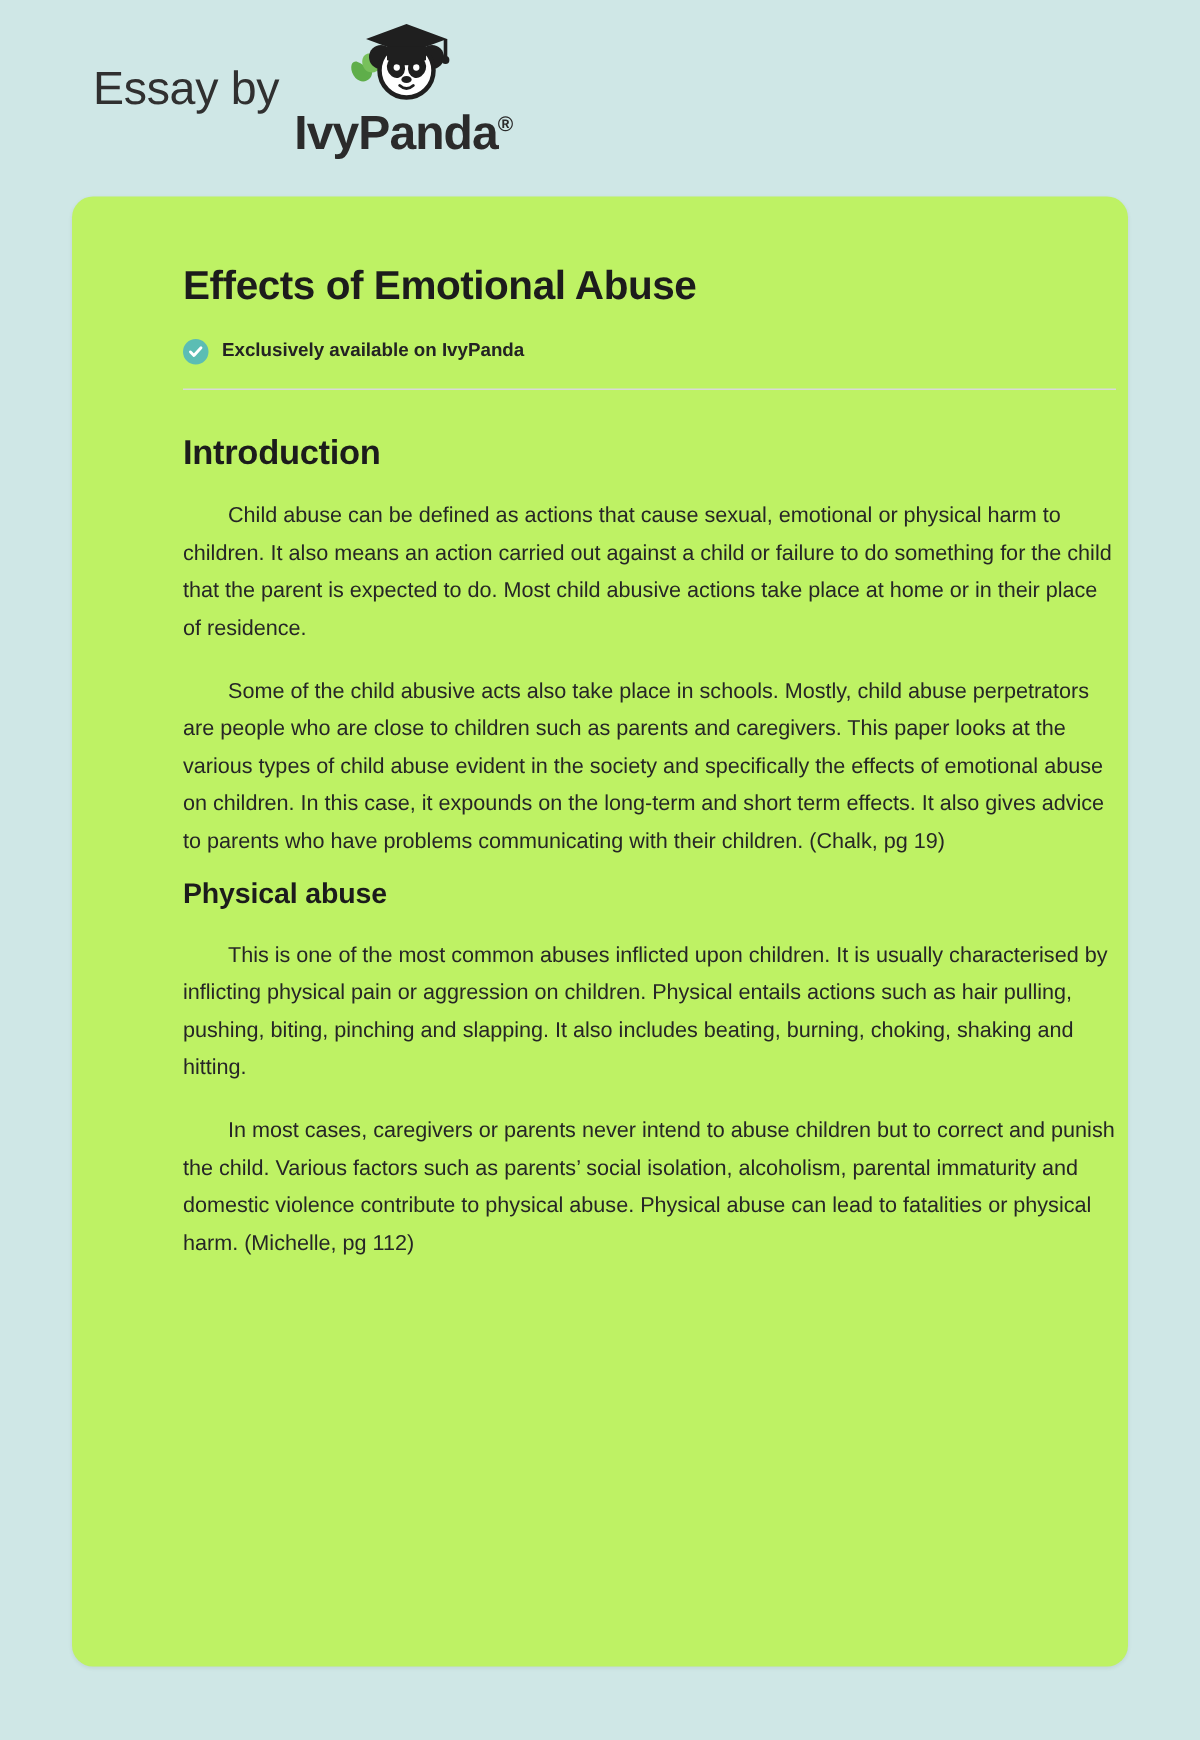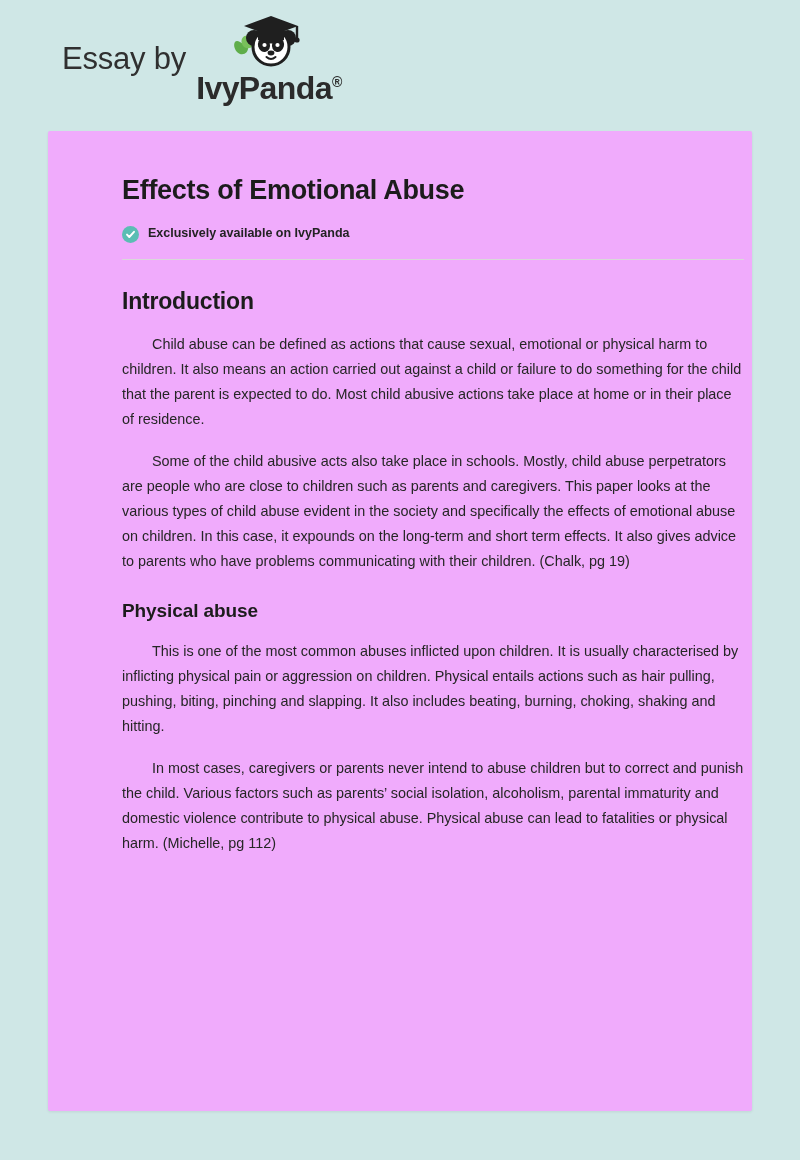--- a/index.html
+++ b/index.html
@@ -59,22 +59,22 @@
     vertical-align: super;
     font-weight: bold;
   }
   
   .sheet {
     position: absolute;
     left: 48px;
     top: 131px;
     width: 704px;
     height: 980px;
-    background: #f0abfc;
-    border-radius: 2px;
+    background: #bef264;
+    border-radius: 14px;
     box-shadow: 0 1px 3px rgba(0,0,0,0.08);
     box-sizing: border-box;
     padding: 36px 30px 0 26px;
   }
   .doc-title {
     font-size: 27px;
     font-weight: bold;
     color: #1c1c1c;
     margin: 8px 0 0 48px;
     letter-spacing: -0.3px;
@@ -114,21 +114,21 @@
     font-size: 23px;
     font-weight: bold;
     color: #1c1c1c;
     margin: 28px 0 0 0;
     letter-spacing: -0.2px;
   }
   h3.subsection {
     font-size: 19px;
     font-weight: bold;
     color: #1c1c1c;
-    margin: 26px 0 0 0;
+    margin: 12px 0 0 0;
     letter-spacing: -0.1px;
   }
   p.para {
     font-size: 14.4px;
     line-height: 25px;
     color: #262626;
     margin: 17px 0 0 0;
     text-indent: 30px;
   }
 </style>

